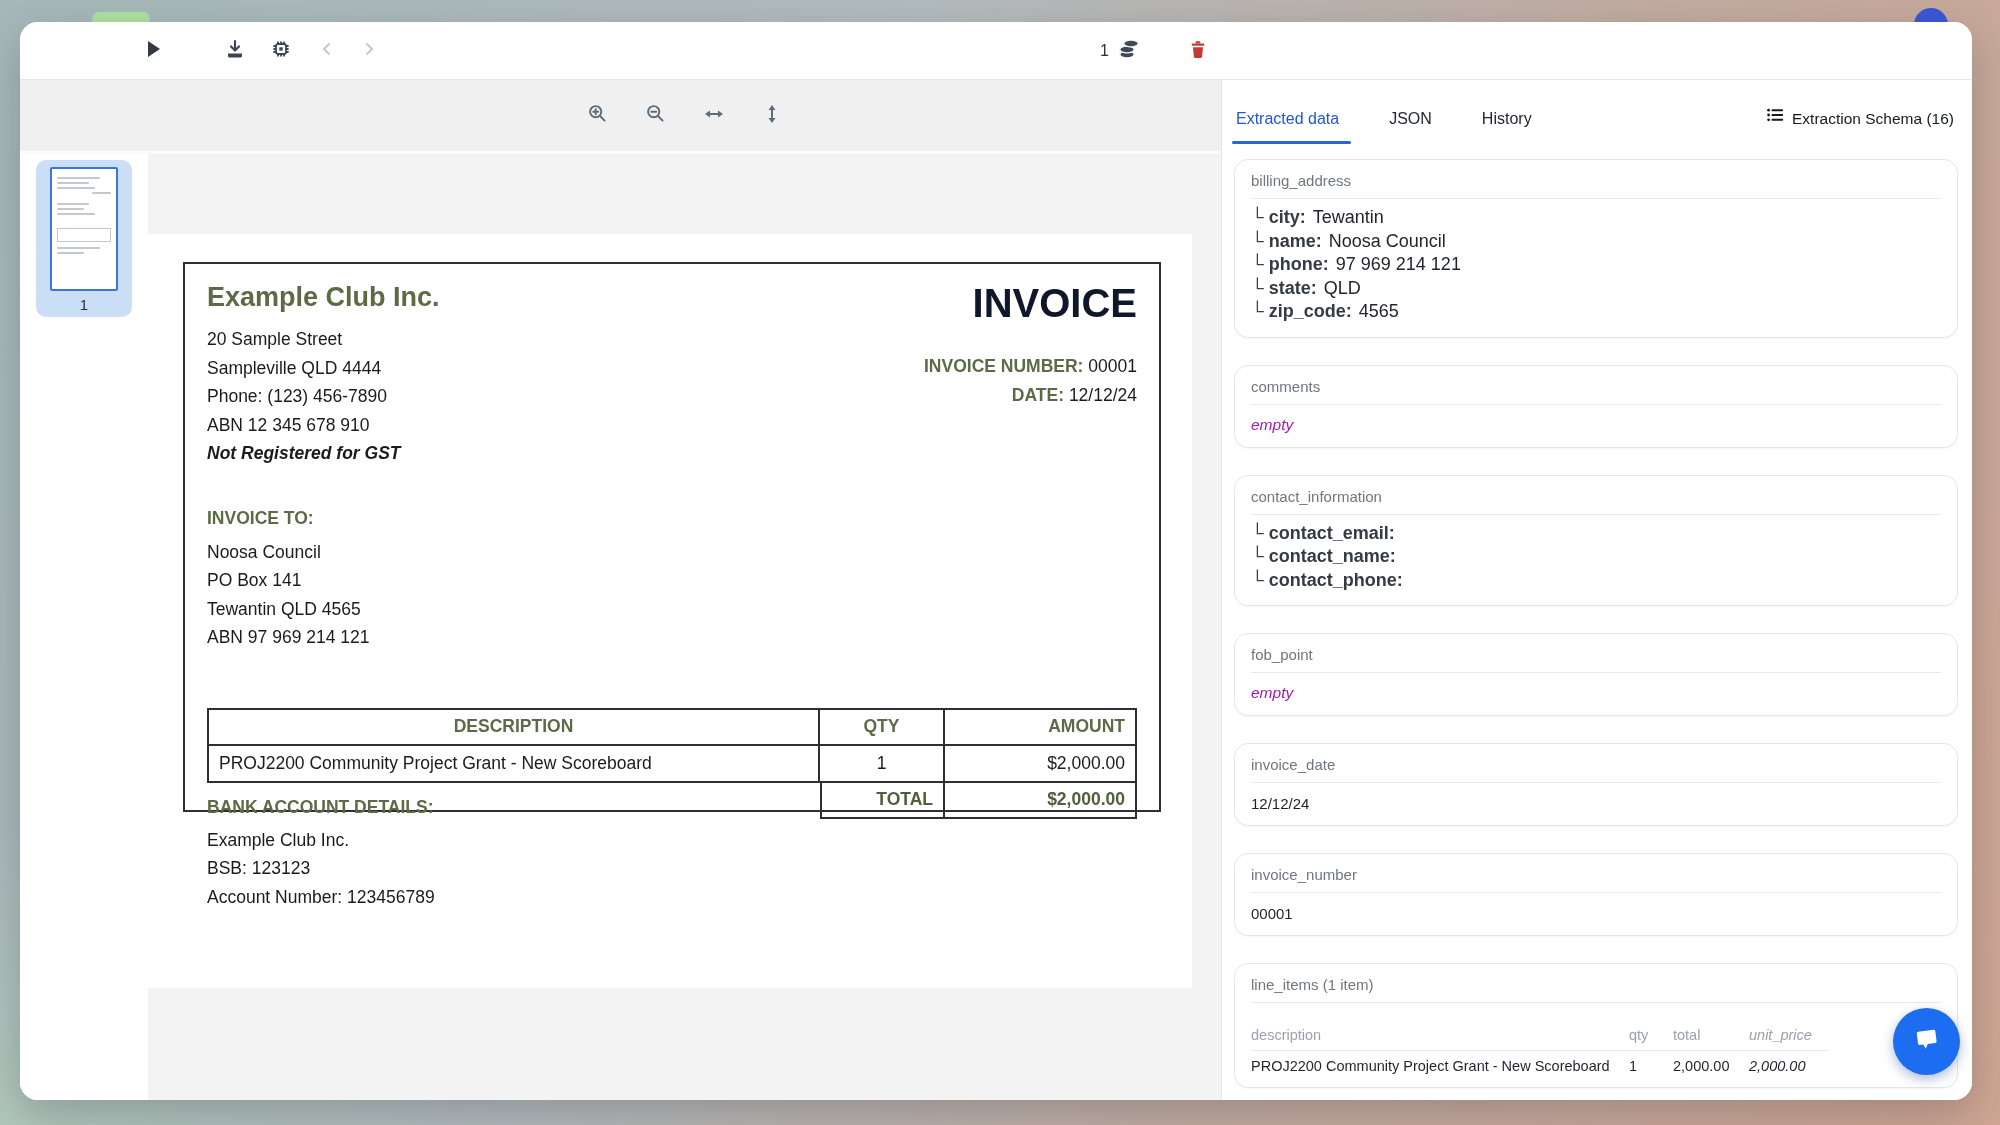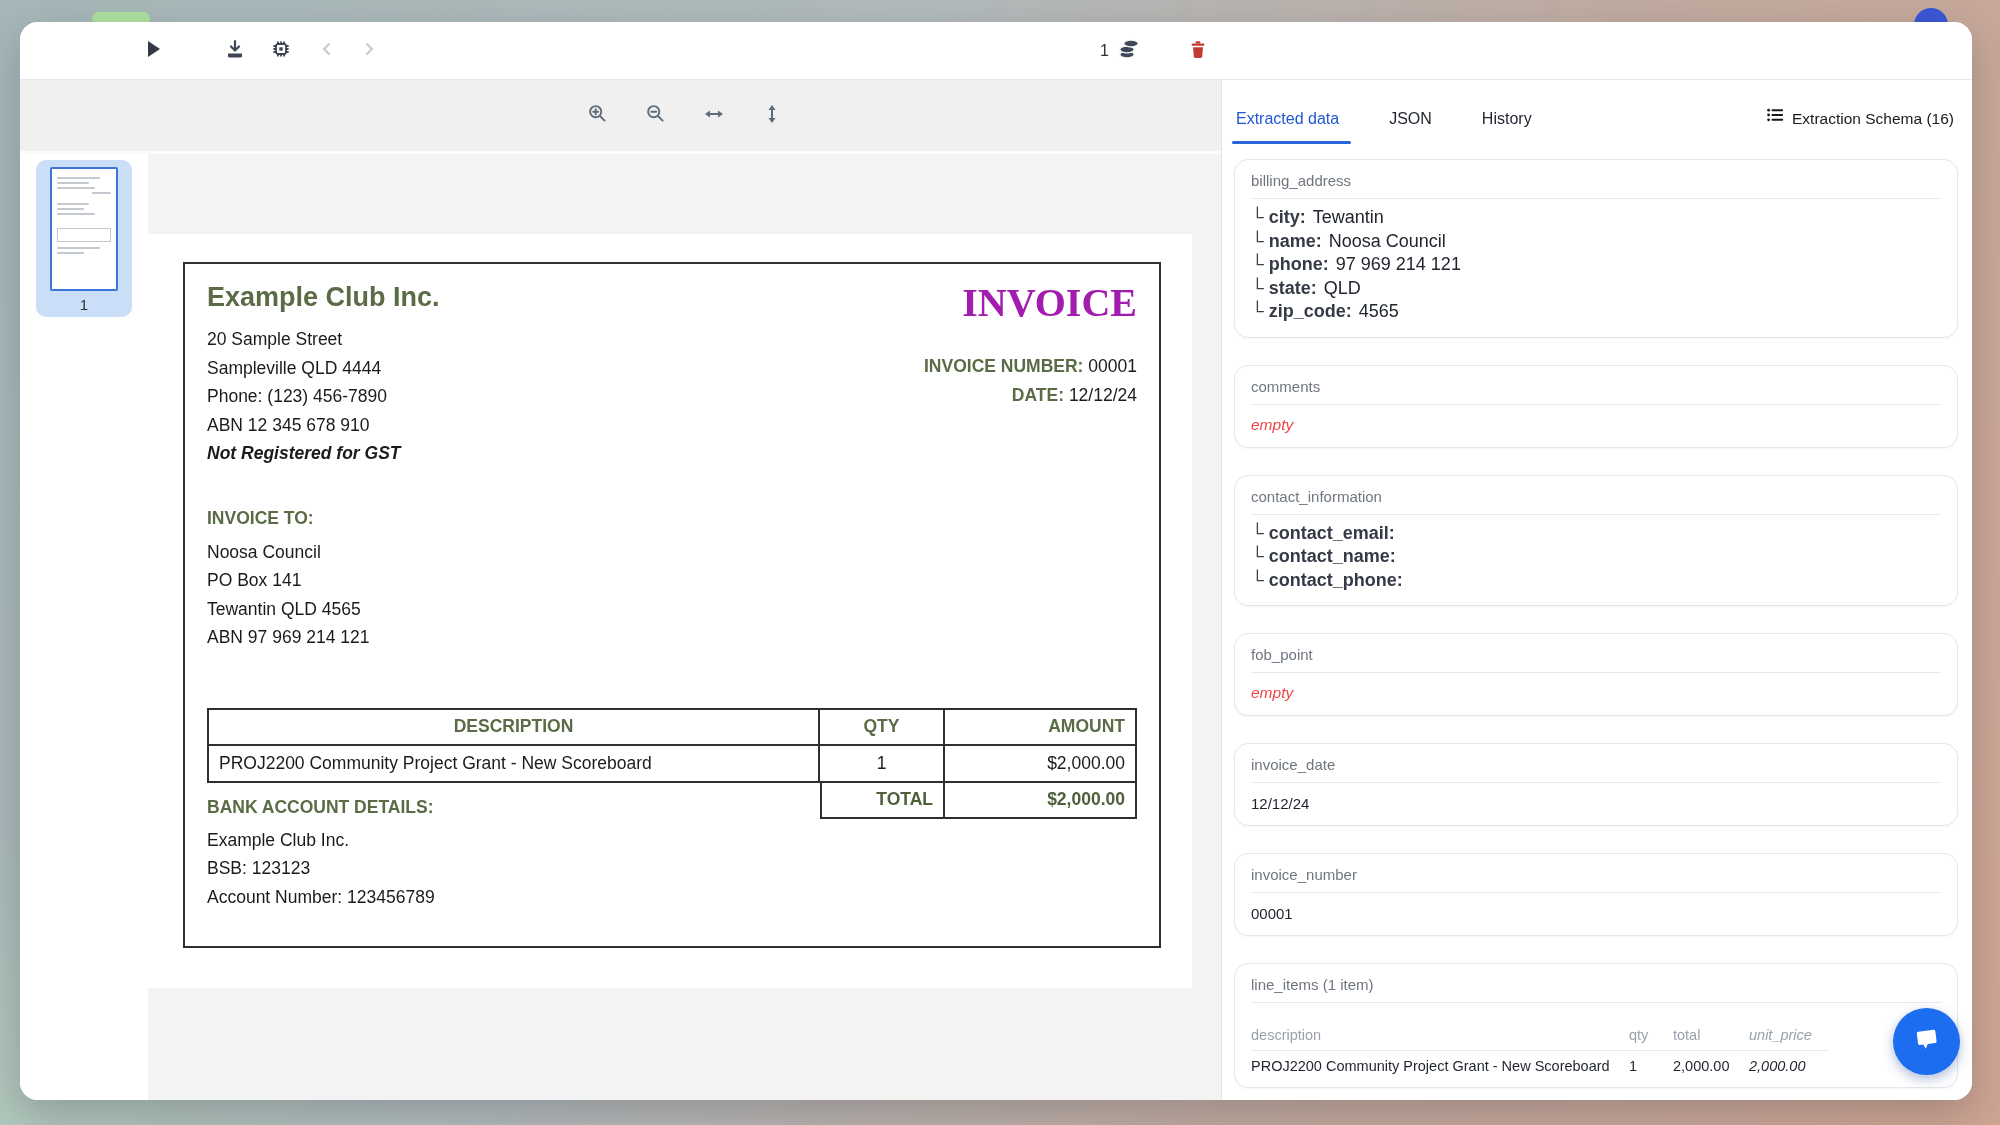--- a/index.html
+++ b/index.html
@@ -41,28 +41,28 @@
   .tl { height:2px; background:#c3c8cf; border-radius:1px; }
   .tl.w1{width:60%;} .tl.w2{width:80%;} .tl.w3{width:70%;} .tl.w4{width:50%;}
   .tl.right{align-self:flex-end;width:35%;}
   .tbl-mini { margin-top:10px; height:14px; border:1px solid #c3c8cf; }
   .thumb-label { text-align:center; font-size:15px; color:#2b2f36; margin-top:5px; }
 
   .canvas { flex:1; position:relative; overflow:hidden; background:#f3f3f4; }
   .page { position:absolute; left:0; top:80px; width:1044px; height:754px; background:#fff; }
 
   
-  .invoice { position:absolute; left:35px; top:28px; width:978px; height:686px;
+  .invoice { position:absolute; left:35px; top:28px; width:978px; height:550px;
              border:2px solid #2f2f2f; padding:18px 22px; color:#1b1b1b; font-size:17.5px; }
   .inv-header { display:flex; justify-content:space-between; }
   .company { font-size:27px; font-weight:bold; color:#5a6b46; margin-bottom:12px; }
   .addr-line { line-height:28.5px; }
   .gst { font-weight:bold; font-style:italic; line-height:28.5px; }
   .inv-right { text-align:right; }
-  .inv-title { font-size:40px; font-weight:bold; color:#a21caf; line-height:1.05; margin-bottom:32px;font-family:Liberation Serif, serif; }
+  .inv-title { font-size:40px; font-weight:bold; color:#0f172a; line-height:1.05; margin-bottom:32px; }
   .inv-meta { margin-bottom:8px; font-size:17.5px; }
   .inv-meta .lbl { font-weight:bold; color:#5a6b46; }
   .invoice-to { margin-top:40px; }
   .invoice-to-h { font-weight:bold; color:#5a6b46; margin-bottom:9px; }
   .inv-table { margin-top:56px; width:100%; border-collapse:collapse; }
   .inv-table th, .inv-table td { border:2px solid #2f2f2f; }
   .inv-table th { height:36px; color:#5a6b46; font-size:17.5px; }
   .inv-table td { height:37px; font-size:17.5px; }
   .col-qty { width:125px; } .col-amt { width:192px; }
   .td-desc { padding-left:10px; } .td-qty { text-align:center; } .td-amt { text-align:right; padding-right:10px; }
@@ -88,21 +88,21 @@
   .cards { flex:1; overflow:hidden; padding:15px 14px 0 12px; display:flex; flex-direction:column; gap:27px; }
   .card { border:1px solid #e4e6ea; border-radius:14px; background:#fff; padding:12px 16px 13px;
           box-shadow:0 1px 2px rgba(16,24,40,.04); flex:0 0 auto; }
   .card-title { font-size:15px; color:#6f7680; }
   .card-divider { height:1px; background:#e7e9ec; margin-top:9px; }
   .kv-list { margin-top:7px; }
   .kv { font-size:18px; line-height:23.5px; color:#30363f; }
   .kv::before { content:"└ "; color:#3b414b; }
   .kv-key { font-weight:bold; color:#343b46; }
   .kv-val { margin-left:7px; color:#21262e; }
-  .empty-val { margin-top:11px; font-size:15.5px; font-style:italic; color:#ef4444; }
+  .empty-val { margin-top:11px; font-size:15.5px; font-style:italic; color:#a21caf; }
   .scalar-val { margin-top:12px; font-size:15px; color:#1d222a; }
 
   .li-table { margin-top:24px; width:578px; }
   .li-row { display:flex; font-size:14.5px; }
   .li-head { color:#9aa1ab; padding-bottom:7px; border-bottom:1px solid #e7e9ec; }
   .li-body { color:#1f242c; padding-top:7px; }
   .c-desc { width:378px; } .c-qty { width:44px; } .c-total { width:76px; } .c-unit { width:80px;font-style:italic; }
 
   
   .chat-fab { position:absolute; left:1893px; top:1008px; width:67px; height:67px; border-radius:50%;

